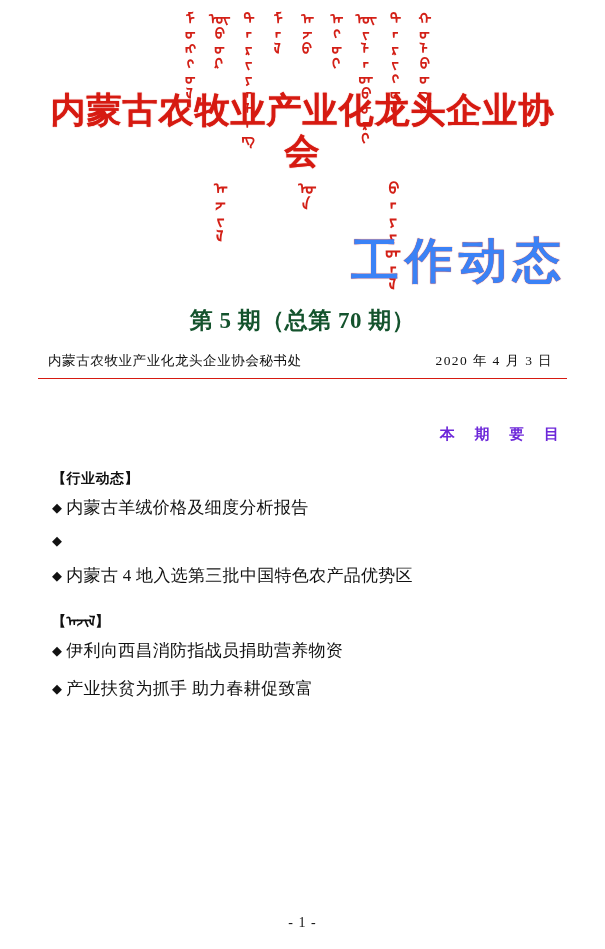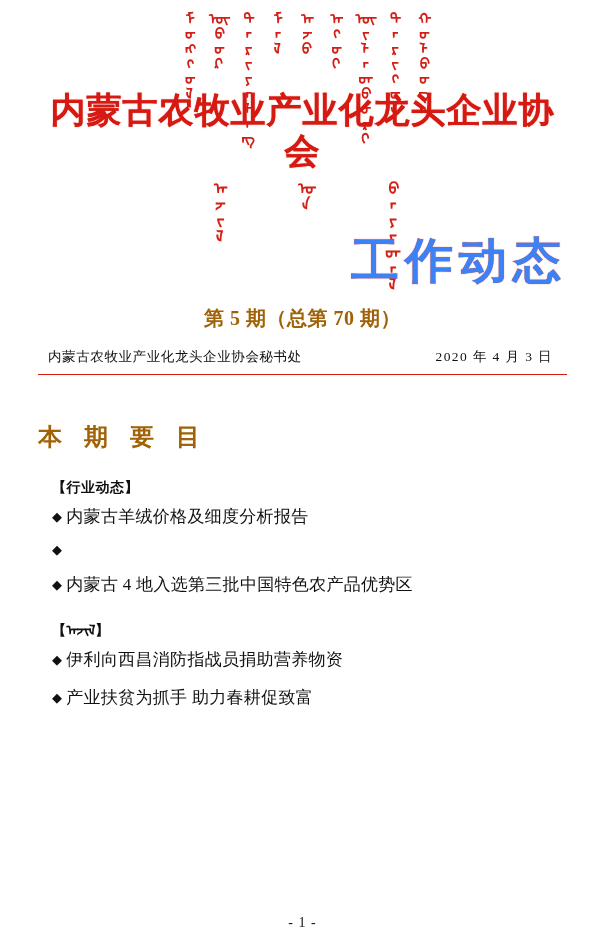--- a/index.html
+++ b/index.html
@@ -79,25 +79,25 @@
     font-weight: bold;
     font-size: 48px;
     letter-spacing: 6px;
     line-height: 1.1;
     margin-top: 10px;
     text-shadow: 0 0 1px #d61a11;
   }
 
   .issue-line {
     text-align: center;
-    font-size: 20px;
+    font-size: 23px;
     font-weight: bold;
     letter-spacing: 0.5px;
     margin-top: 18px;
-    color: #a16207;
+    color: #14532d;
   }
 
   .meta-row {
     display: flex;
     justify-content: space-between;
     align-items: baseline;
     font-size: 13.5px;
     color: #111;
     margin-top: 16px;
     padding: 0 8px 0 10px;
@@ -111,25 +111,25 @@
     height: 0;
     border-top: 1.6px solid #d61a11;
     margin-top: 8px;
   }
 
   
   .contents {
     margin-top: 46px;
   }
   .contents-heading {
-    text-align: left;
-    font-size: 24px;
+    text-align: right;
+    font-size: 15px;
     font-weight: bold;
     letter-spacing: 8px;
-    color: #a16207;
+    color: #6d28d9;
     margin-bottom: 26px;
   }
   .section-label {
     font-size: 14px;
     font-weight: bold;
     color: #111;
     margin: 18px 0 8px 14px;
     letter-spacing: 0.5px;
   }
   .entry {

